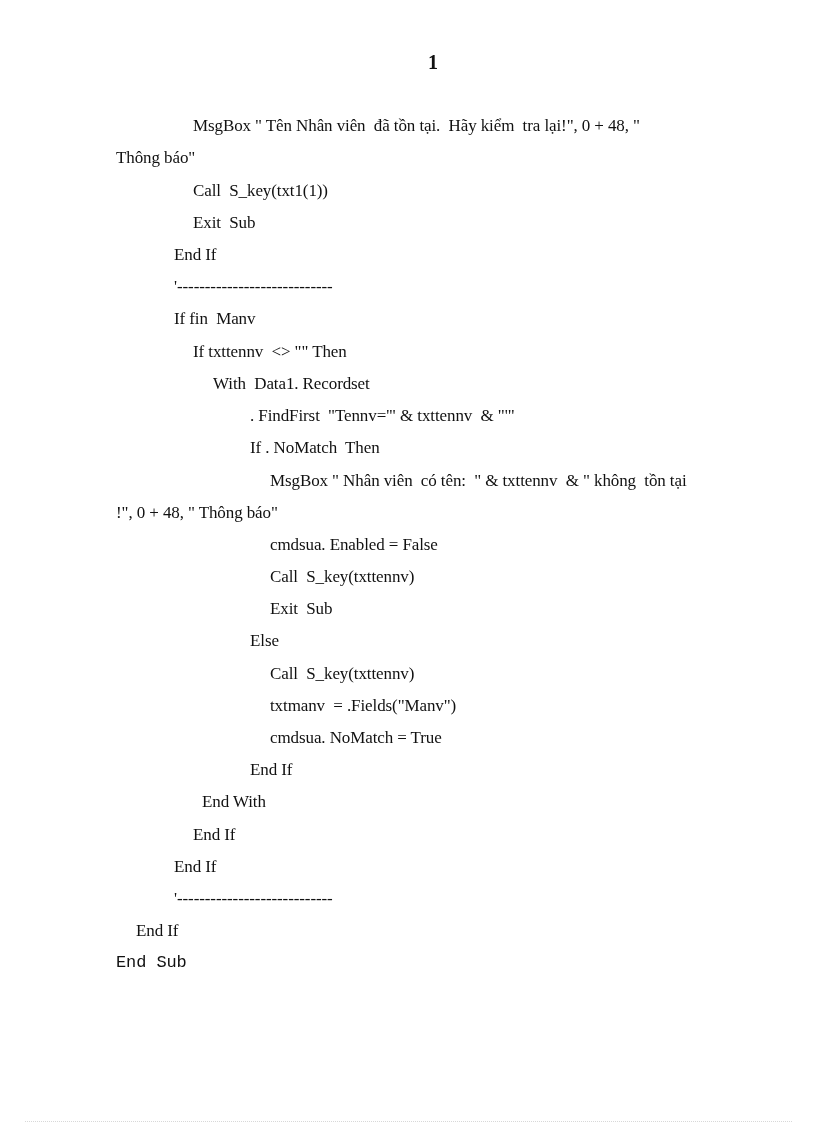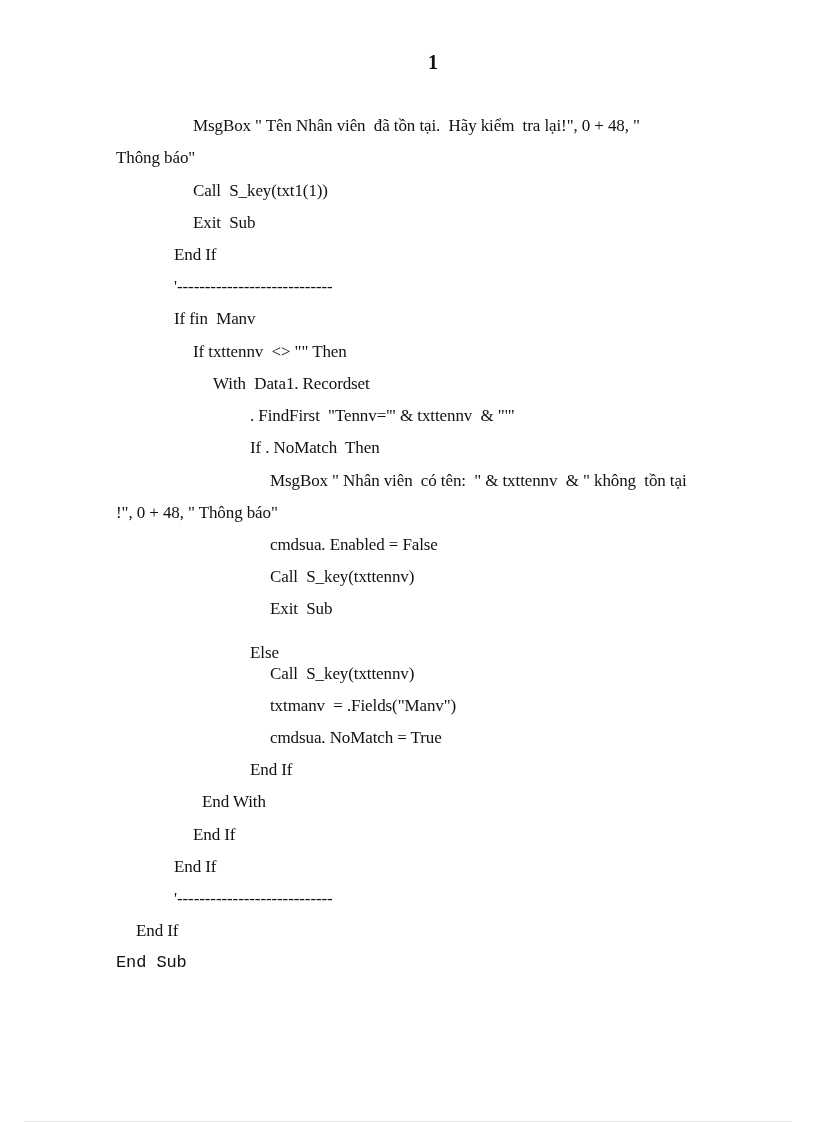--- a/index.html
+++ b/index.html
@@ -38,21 +38,21 @@
       <div class="code-line" style="left: 174px; top: 308px;">If fin  Manv</div>
       <div class="code-line" style="left: 193px; top: 341px;">If txttennv  &lt;&gt; "" Then</div>
       <div class="code-line" style="left: 213px; top: 373px;">With  Data1. Recordset</div>
       <div class="code-line" style="left: 250px; top: 405px;">. FindFirst  "Tennv='" &amp; txttennv  &amp; "'"</div>
       <div class="code-line" style="left: 250px; top: 437px;">If . NoMatch  Then</div>
       <div class="code-line" style="left: 270px; top: 470px;">MsgBox " Nhân viên  có tên:  " &amp; txttennv  &amp; " không  tồn tại</div>
       <div class="code-line" style="left: 116px; top: 502px;">!", 0 + 48, " Thông báo"</div>
       <div class="code-line" style="left: 270px; top: 534px;">cmdsua. Enabled = False</div>
       <div class="code-line" style="left: 270px; top: 566px;">Call  S_key(txttennv)</div>
       <div class="code-line" style="left: 270px; top: 598px;">Exit  Sub</div>
-      <div class="code-line" style="left: 250px; top: 630px; margin-top: 12px;">Else</div>
+      <div class="code-line" style="left: 250px; top: 630px;">Else</div>
       <div class="code-line" style="left: 270px; top: 663px;">Call  S_key(txttennv)</div>
       <div class="code-line" style="left: 270px; top: 695px;">txtmanv  = .Fields("Manv")</div>
       <div class="code-line" style="left: 270px; top: 727px;">cmdsua. NoMatch = True</div>
       <div class="code-line" style="left: 250px; top: 759px;">End If</div>
       <div class="code-line" style="left: 202px; top: 791px;">End With</div>
       <div class="code-line" style="left: 193px; top: 824px;">End If</div>
       <div class="code-line" style="left: 174px; top: 856px;">End If</div>
       <div class="code-line" style="left: 174px; top: 888px;">'----------------------------</div>
       <div class="code-line" style="left: 136px; top: 920px;">End If</div>
       <div class="code-line" style="left: 116px; top: 952px; font-family: Liberation Mono, monospace;">End Sub</div>

